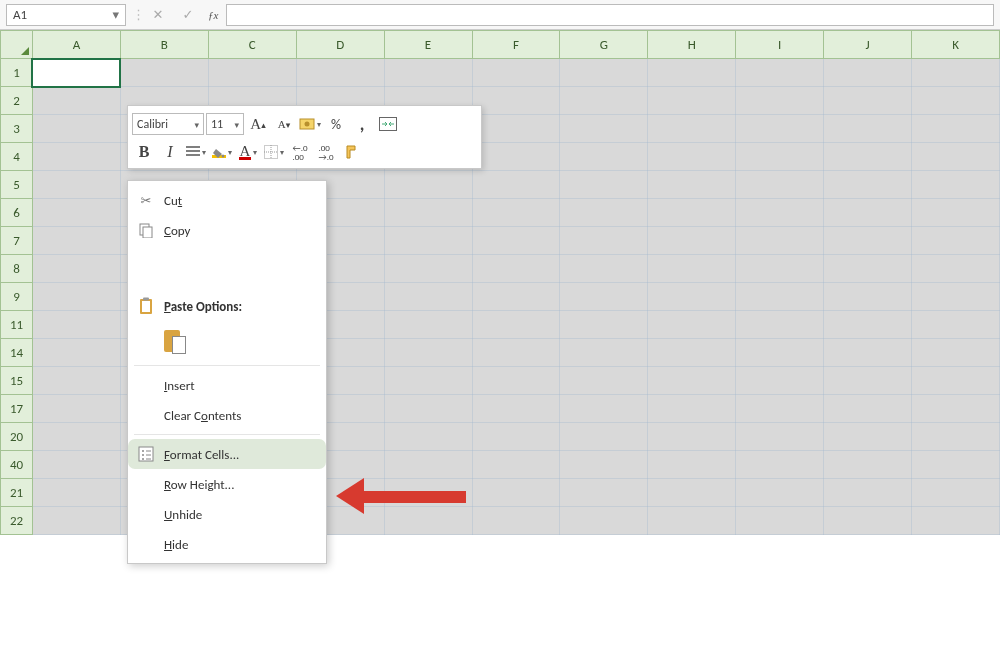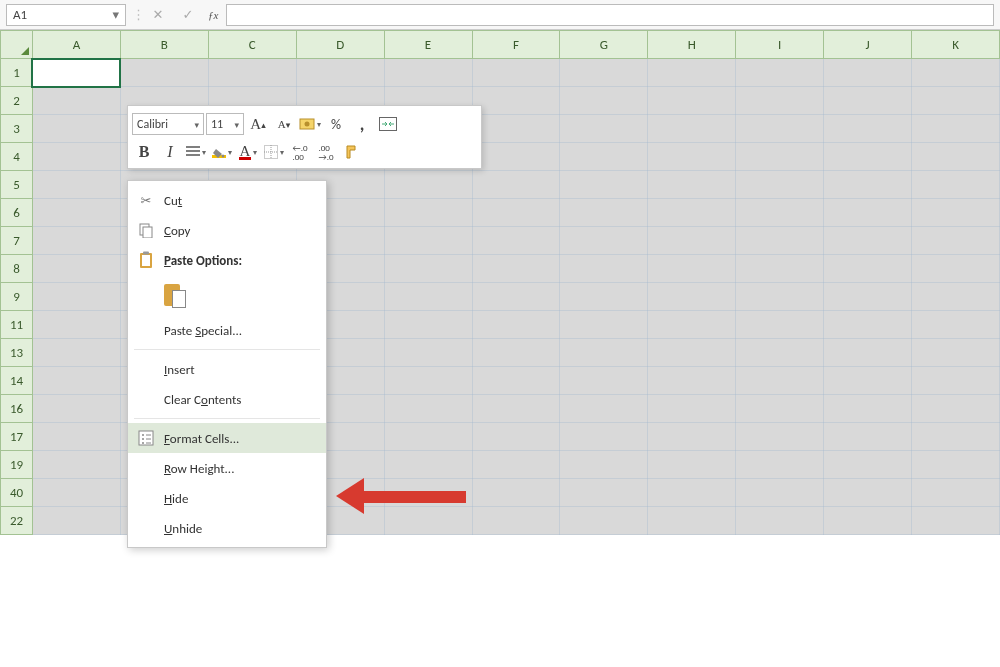--- a/index.html
+++ b/index.html
@@ -120,22 +120,22 @@
     padding: 4px 0;
   }
   .cm-item {
     display:flex; align-items:center;
     height: 30px;
     padding: 0 8px 0 8px;
     gap: 8px;
     font-size: 13px;
     color:#333;
   }
-  .cm-item.hover { background:#dfe9da; }
-  .cm-item.header { font-weight:600; color:#333; }
+  .cm-item.hover { background:#dfe9da;border-radius:7px; }
+  .cm-item.header { font-weight:600; color:#333;margin-top:46px; }
   .cm-icon { width:20px; height:20px; display:flex; align-items:center; justify-content:center; color:#777; }
   .cm-sep { height:1px; background:#e5e5e5; margin:4px 6px; }
   .cm-sub {
     padding-left: 36px;
     height: 40px;
     display:flex; align-items:center;
   }
   .paste-icon {
     width: 22px; height:26px;
     position:relative;
@@ -329,49 +329,35 @@
           <td class="cell"></td>
           <td class="cell"></td>
           <td class="cell"></td>
           <td class="cell"></td>
           <td class="cell"></td>
           <td class="cell"></td>
           <td class="cell"></td>
           <td class="cell"></td>
         </tr>
         <tr>
-          <th class="rowhead">13</th>
-          <td class="cell"></td>
-          <td class="cell"></td>
-          <td class="cell"></td>
-          <td class="cell"></td>
-          <td class="cell"></td>
-          <td class="cell"></td>
-          <td class="cell"></td>
-          <td class="cell"></td>
-          <td class="cell"></td>
-          <td class="cell"></td>
-          <td class="cell"></td>
-        </tr>
-        <tr>
           <th class="rowhead">14</th>
           <td class="cell"></td>
           <td class="cell"></td>
           <td class="cell"></td>
           <td class="cell"></td>
           <td class="cell"></td>
           <td class="cell"></td>
           <td class="cell"></td>
           <td class="cell"></td>
           <td class="cell"></td>
           <td class="cell"></td>
           <td class="cell"></td>
         </tr>
         <tr>
-          <th class="rowhead">16</th>
+          <th class="rowhead">15</th>
           <td class="cell"></td>
           <td class="cell"></td>
           <td class="cell"></td>
           <td class="cell"></td>
           <td class="cell"></td>
           <td class="cell"></td>
           <td class="cell"></td>
           <td class="cell"></td>
           <td class="cell"></td>
           <td class="cell"></td>
@@ -385,35 +371,49 @@
           <td class="cell"></td>
           <td class="cell"></td>
           <td class="cell"></td>
           <td class="cell"></td>
           <td class="cell"></td>
           <td class="cell"></td>
           <td class="cell"></td>
           <td class="cell"></td>
         </tr>
         <tr>
-          <th class="rowhead">19</th>
+          <th class="rowhead">20</th>
           <td class="cell"></td>
           <td class="cell"></td>
           <td class="cell"></td>
           <td class="cell"></td>
           <td class="cell"></td>
           <td class="cell"></td>
           <td class="cell"></td>
           <td class="cell"></td>
           <td class="cell"></td>
           <td class="cell"></td>
           <td class="cell"></td>
         </tr>
         <tr>
           <th class="rowhead">40</th>
+          <td class="cell"></td>
+          <td class="cell"></td>
+          <td class="cell"></td>
+          <td class="cell"></td>
+          <td class="cell"></td>
+          <td class="cell"></td>
+          <td class="cell"></td>
+          <td class="cell"></td>
+          <td class="cell"></td>
+          <td class="cell"></td>
+          <td class="cell"></td>
+        </tr>
+        <tr>
+          <th class="rowhead">21</th>
           <td class="cell"></td>
           <td class="cell"></td>
           <td class="cell"></td>
           <td class="cell"></td>
           <td class="cell"></td>
           <td class="cell"></td>
           <td class="cell"></td>
           <td class="cell"></td>
           <td class="cell"></td>
           <td class="cell"></td>
@@ -539,24 +539,20 @@
           <rect x="4" y="4" width="8" height="11" fill="#fff"></rect>
         </svg>
     </span>
     <span><u class="hotkey">P</u>aste Options:</span>
   </div>
   <div class="cm-sub">
     <div class="paste-icon">
       <div class="board"></div>
         <div class="sheet2"></div>
     </div>
-  </div>
-  <div class="cm-item">
-    <span class="cm-icon"></span>
-    <span>Paste <u class="hotkey">S</u>pecial...</span>
   </div>
   <div class="cm-sep"></div>
   <div class="cm-item">
     <span class="cm-icon"></span>
     <span><u class="hotkey">I</u>nsert</span>
   </div>
   <div class="cm-item">
     <span class="cm-icon"></span>
     <span>Clear C<u class="hotkey">o</u>ntents</span>
   </div>
@@ -574,24 +570,24 @@
         </svg>
     </span>
     <span><u class="hotkey">F</u>ormat Cells...</span>
   </div>
   <div class="cm-item">
     <span class="cm-icon"></span>
     <span><u class="hotkey">R</u>ow Height...</span>
   </div>
   <div class="cm-item">
     <span class="cm-icon"></span>
+    <span><u class="hotkey">U</u>nhide</span>
+  </div>
+  <div class="cm-item">
+    <span class="cm-icon"></span>
     <span><u class="hotkey">H</u>ide</span>
-  </div>
-  <div class="cm-item">
-    <span class="cm-icon"></span>
-    <span><u class="hotkey">U</u>nhide</span>
   </div>
 </div>
 
 <div class="arrow">
   <div class="head"></div>
   <div class="shaft"></div>
 </div>
 
 </body></html>

